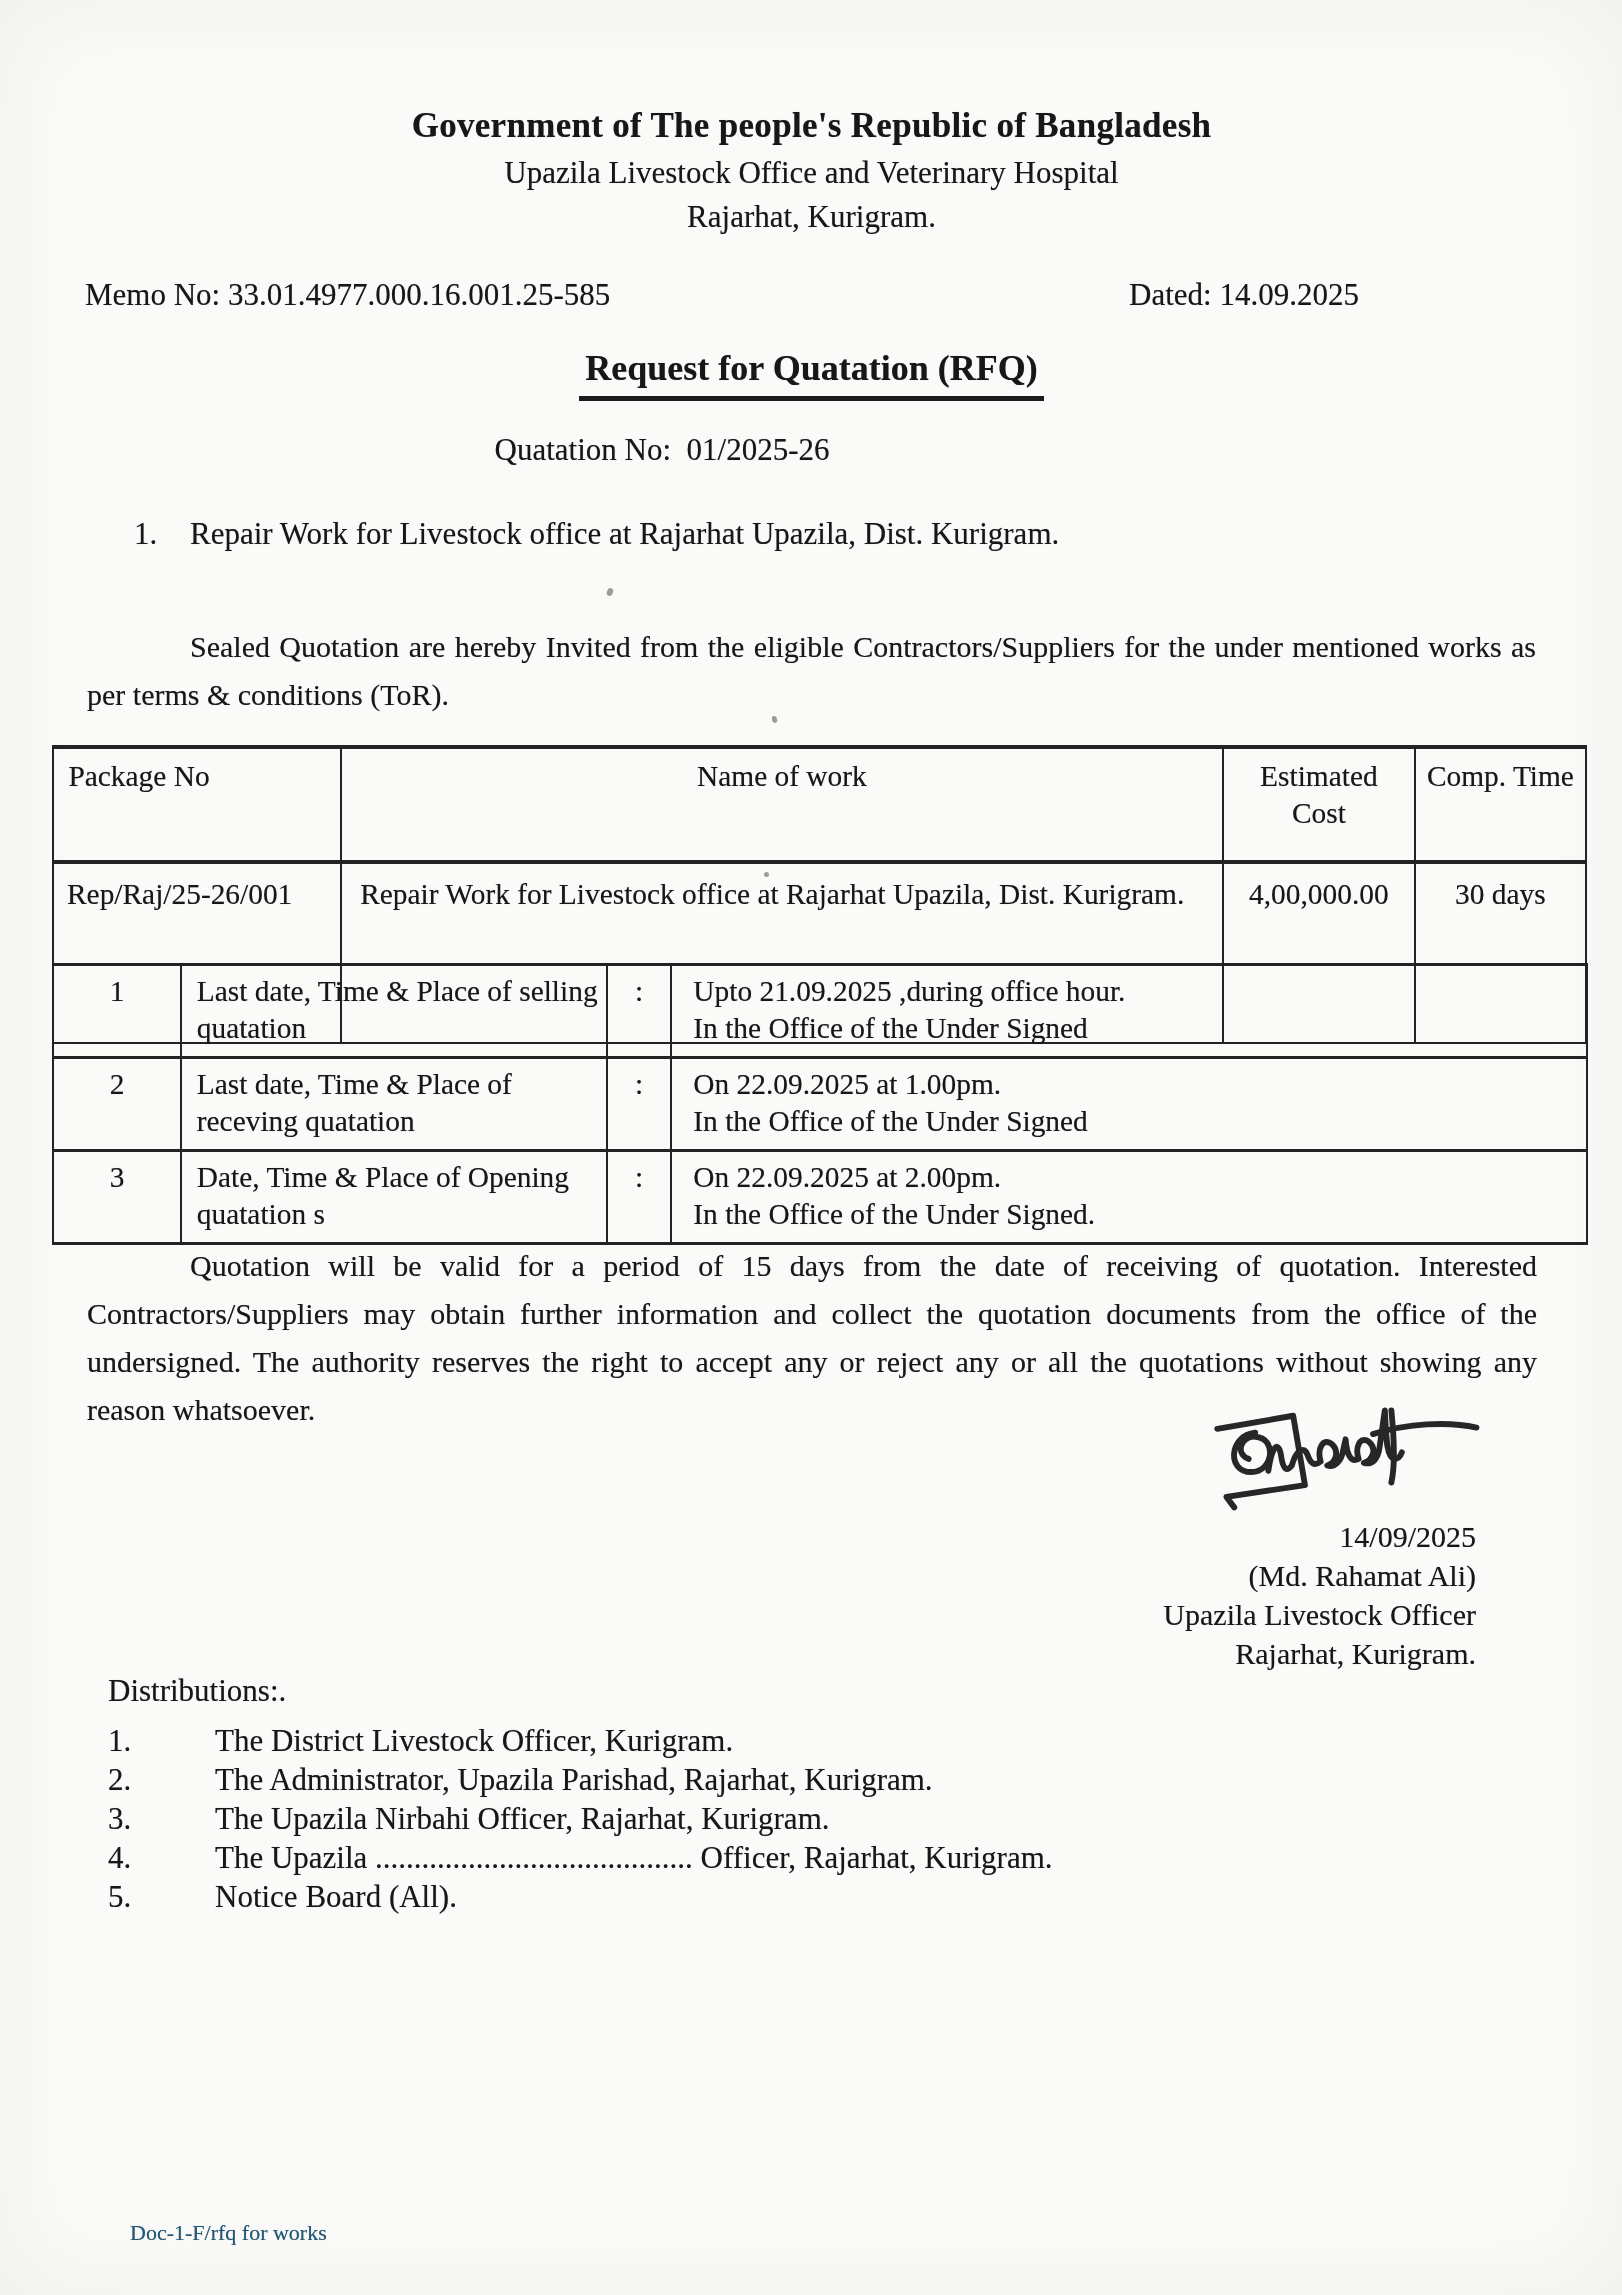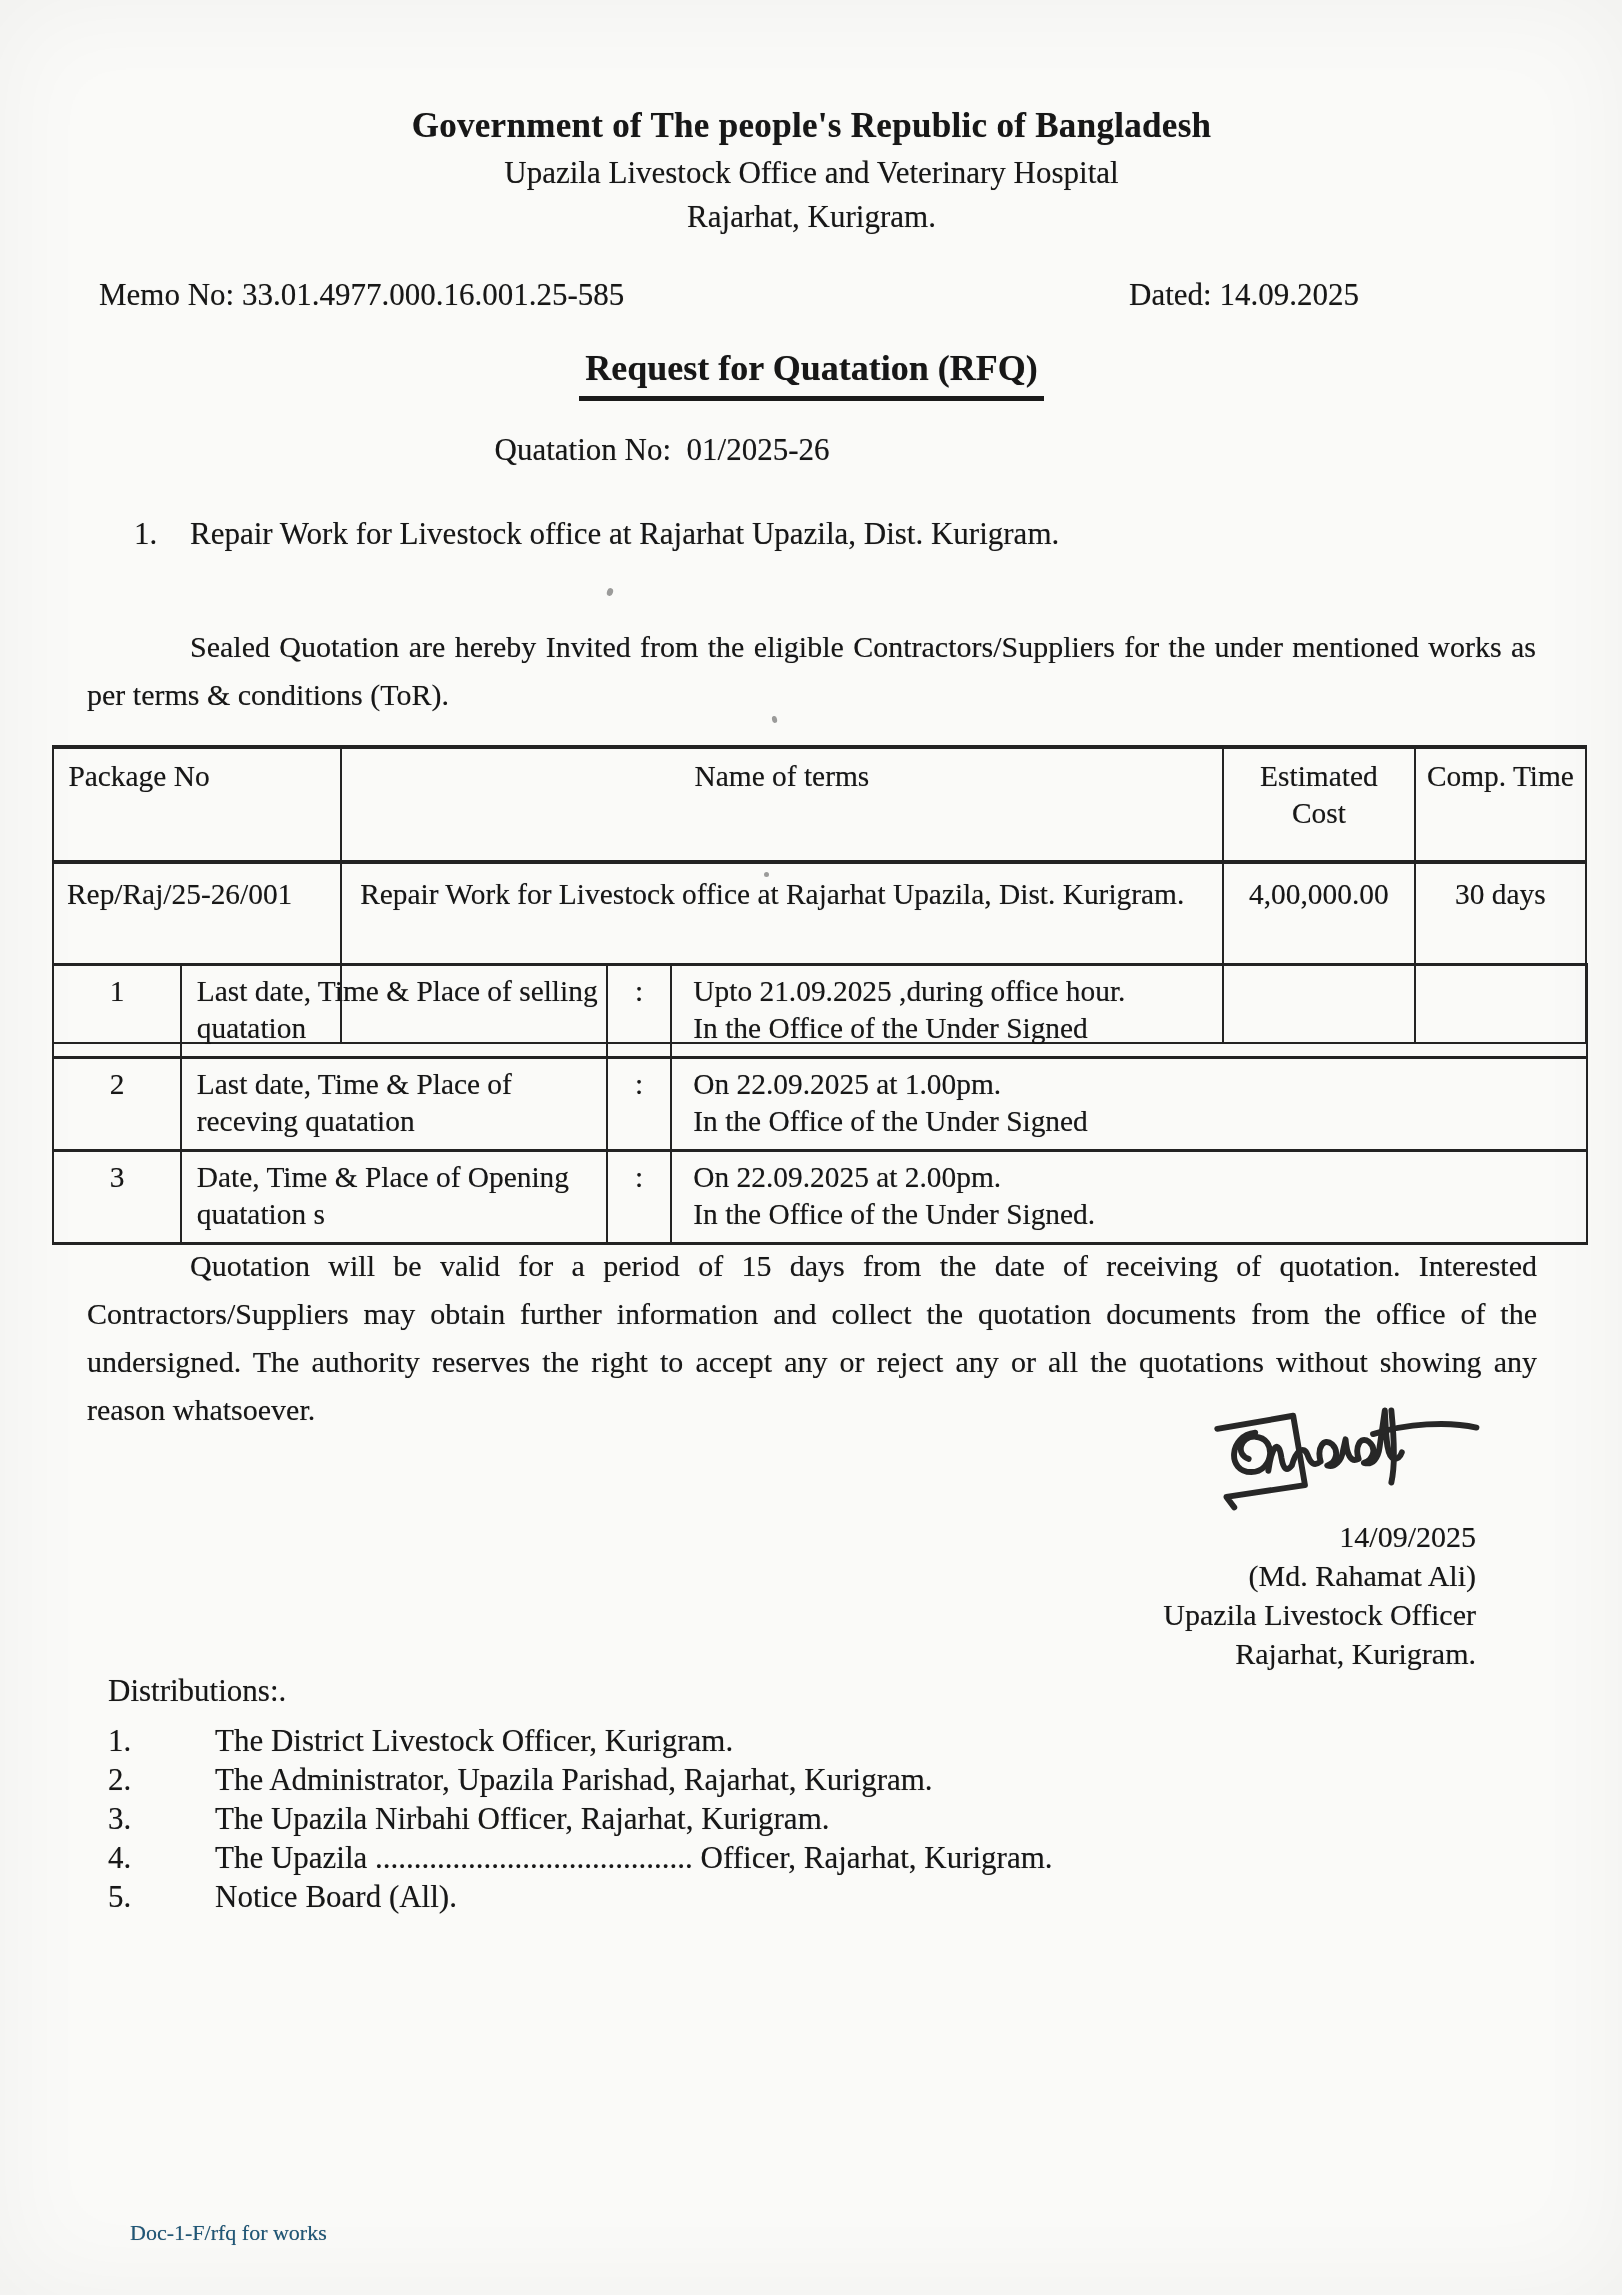--- a/index.html
+++ b/index.html
@@ -14,21 +14,21 @@
     text-shadow:0 0 0.7px rgba(10,10,10,0.45);
   }
   .abs{position:absolute;}
   .center{text-align:center;}
 
   .hdr-line1{font-size:35px;font-weight:bold;letter-spacing:0.3px;}
   .hdr-line2{font-size:31px;margin-top:9.2px;}
   .hdr-line3{font-size:31px;margin-top:7.9px;}
 
   .memo-row{left:0;top:277px;width:1623px;font-size:31px;}
-  .memo-no{position:absolute;left:99px;top:0;white-space:nowrap;}
+  .memo-no{position:absolute;left:85px;top:0;white-space:nowrap;}
   .dated{position:absolute;left:1129px;top:0;white-space:nowrap;}
 
   .rfq-title{left:0;top:347px;width:1623px;text-align:center;}
   .rfq-title span{
     display:inline-block;
     font-size:36px;font-weight:bold;
     border-bottom:5.2px solid #1b1b1b;
     padding:0 6.5px 6.5px 6.5px;
   }
 
@@ -109,21 +109,21 @@
   <div class="abs item1">
     <span class="no">1.</span><span>Repair Work for Livestock office at Rajarhat Upazila, Dist. Kurigram.</span>
   </div>
 
   <div class="abs para intro">Sealed Quotation are hereby Invited from the eligible Contractors/Suppliers for the under mentioned works as per terms &amp; conditions (ToR).</div>
 
   <table class="abs work-table">
     <tbody>
         <tr>
       <th class="c-pkg h-pkg">Package No</th>
-      <th class="c-name">Name of terms</th>
+      <th class="c-name">Name of work</th>
       <th class="c-cost">Estimated Cost</th>
       <th class="c-time">Comp. Time</th>
     </tr>
     <tr>
       <td class="d-pkg">Rep/Raj/25-26/001</td>
       <td class="d-name">Repair Work for Livestock office at Rajarhat Upazila, Dist. Kurigram.</td>
       <td class="d-cost">4,00,000.00</td>
       <td class="d-time">30 days</td>
     </tr>
   </tbody>

